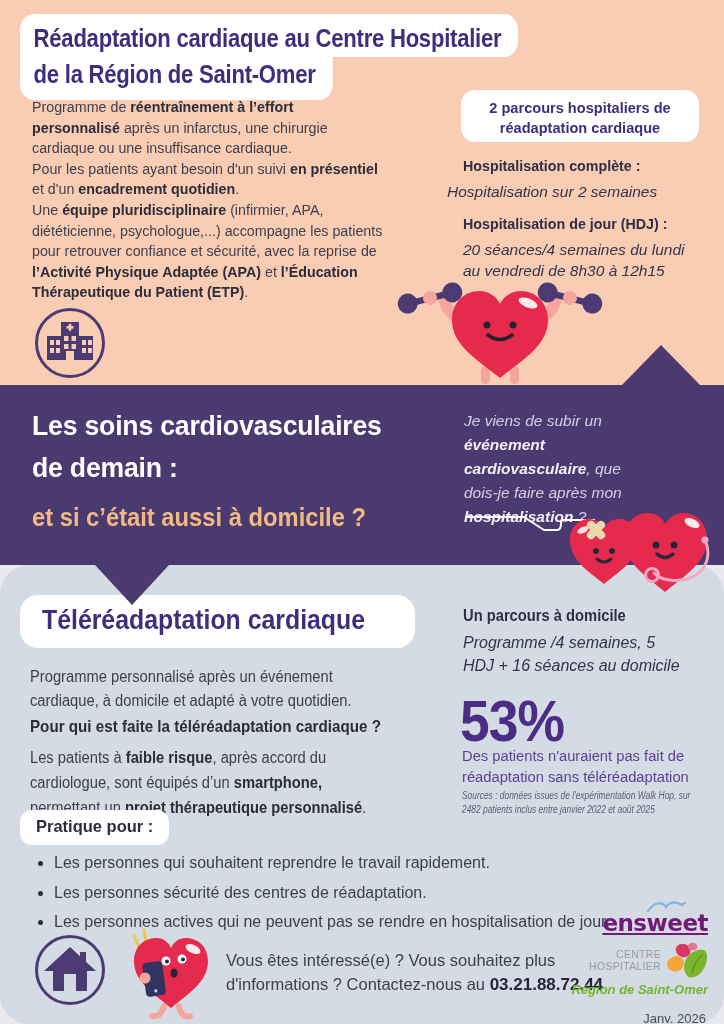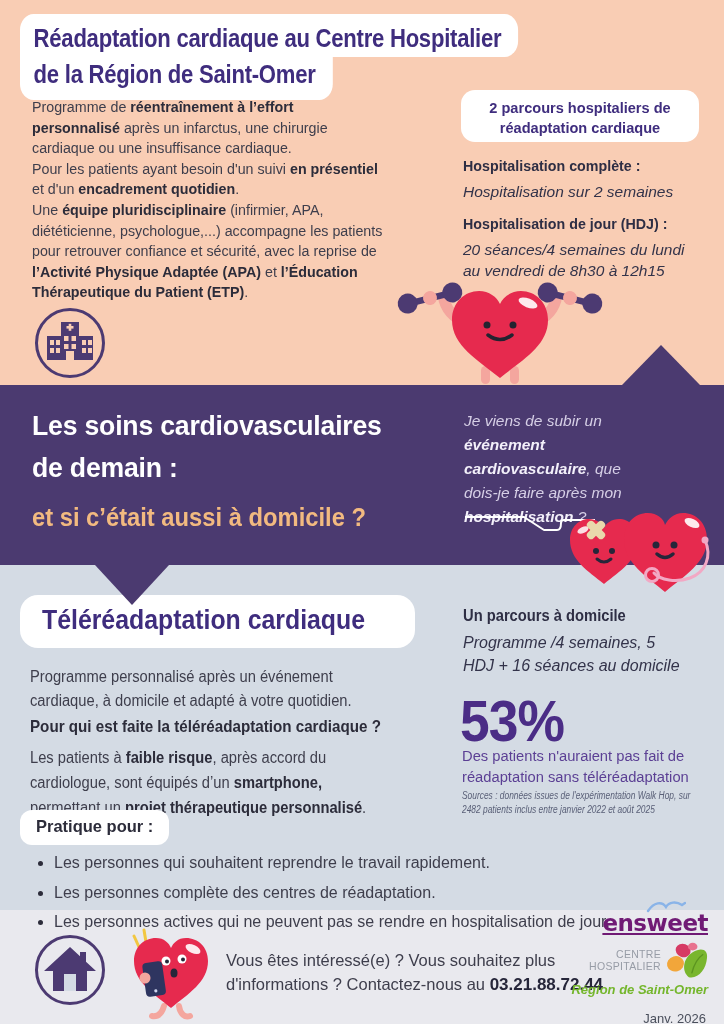--- a/index.html
+++ b/index.html
@@ -2,21 +2,21 @@
 <html><head>
 <meta charset="utf-8">
 <style>
   html,body{margin:0;padding:0;background:#e9e9ee;}
   .poster{position:relative;width:724px;height:1024px;overflow:hidden;
           font-family:"Liberation Sans",sans-serif;color:#3a3a48;}
   .abs{position:absolute;}
   
   .sec-peach{left:0;top:0;width:724px;height:385px;background:#f9cdb4;}
   .sec-purple{left:0;top:385px;width:724px;height:180px;background:#4b3a70;}
-  .sec-blue{left:0;top:565px;width:724px;height:345px;background:#d4dbe4;}
+  .sec-blue{left:0;top:565px;width:724px;height:459px;background:#d4dbe4;border-radius:29px;}
   
   .sxl{transform-origin:0 50%;display:block;width:max-content;}
   .sx85{transform:scaleX(.85);}
   .sx92{transform:scaleX(.92);}
   .sx95{transform:scaleX(.95);}
   
   .title-line{background:#fff;width:max-content;font:bold 26px "Liberation Sans",sans-serif;
               color:#3f2d7e;letter-spacing:-.3px;}
   .tl1{border-radius:16px 16px 16px 0;padding:9px 20px 3px 16px;}
   .tl2{border-radius:0 0 16px 16px;padding:2px 20px 10px 16px;}
@@ -84,21 +84,21 @@
 pour retrouver confiance et sécurité, avec la reprise de
 </span><span class="b">l’Activité Physique Adaptée (APA)</span><span> et </span><span class="b">l’Éducation
 Thérapeutique du Patient (ETP)</span><span>.</span></div>
 
     <div class="abs badge" style="left:461px;top:90px;">
       <div class="badge-text">2 parcours hospitaliers de
 réadaptation cardiaque</div>
     </div>
 
     <div class="abs col-head sxl sx92" style="left:463px;top:157px;">Hospitalisation complète :</div>
-    <div class="abs col-desc sxl" style="left:463px;top:181px;">Hospitalisation sur 2 semaines</div>
+    <div class="abs col-desc sxl" style="left:447px;top:181px;">Hospitalisation sur 2 semaines</div>
 
     <div class="abs col-head sxl sx92" style="left:463px;top:215px;">Hospitalisation de jour (HDJ) :</div>
     <div class="abs col-desc sxl" style="left:463px;top:239px;">20 séances/4 semaines du lundi
 au vendredi de 8h30 à 12h15</div>
 
     <svg class="abs" style="left:33px;top:306px;" width="74" height="74" viewBox="0 0 74 74">
       <circle cx="37" cy="37" r="33.5" fill="none" stroke="#4c3a72" stroke-width="3"></circle>
       <rect x="28" y="16" width="18" height="38" fill="#4c3a72"></rect>
       <rect x="14" y="30" width="14" height="24" fill="#4c3a72"></rect>
       <rect x="46" y="30" width="14" height="24" fill="#4c3a72"></rect>
@@ -208,21 +208,21 @@
 réadaptation sans téléréadaptation</div>
     <div class="abs stat-src" style="left:462px;top:224px;">Sources : données issues de l'expérimentation Walk Hop, sur
 2482 patients inclus entre janvier 2022 et août 2025</div>
 
     <div class="abs prat-box" style="left:20px;top:245px;">
       <span>Pratique pour :</span>
     </div>
 
     <ul class="abs bullets" style="left:36px;top:288px;width:672px;">
       <li><span>Les personnes qui souhaitent </span><span class="b">reprendre le travail rapidement.</span></li>
-      <li><span>Les personnes </span><span class="b">complète des centres</span><span> de réadaptation.</span></li>
+      <li><span>Les personnes </span><span class="b">sécurité des centres</span><span> de réadaptation.</span></li>
       <li><span>Les personnes </span><span class="b">actives</span><span> qui ne peuvent pas se rendre en hospitalisation de jour.</span></li>
     </ul>
 
     <svg class="abs" style="left:33px;top:368px;" width="74" height="74" viewBox="0 0 74 74">
       <circle cx="37" cy="37" r="33.5" fill="none" stroke="#4c3a72" stroke-width="3"></circle>
       <rect x="47" y="19" width="6" height="12" fill="#4c3a72"></rect>
       <path d="M37 14 L11 38 L20 38 L20 58 L54 58 L54 38 L63 38 Z" fill="#4c3a72"></path>
       <rect x="31" y="41" width="12" height="17" fill="#d4dbe4"></rect>
     </svg>
 

